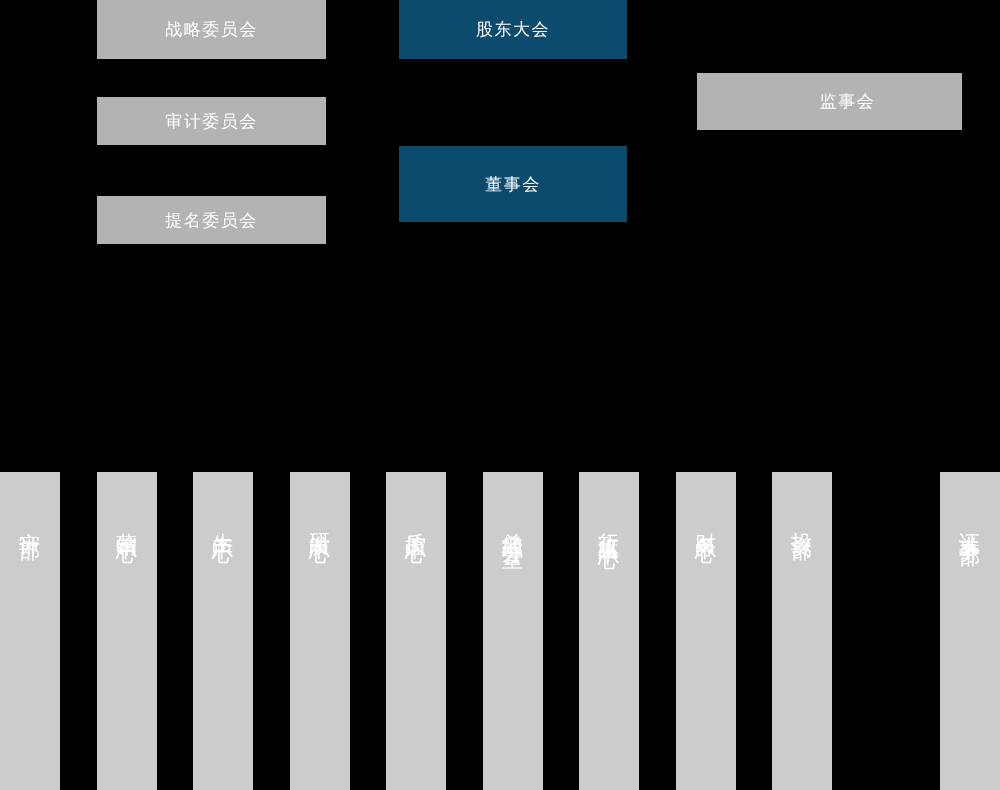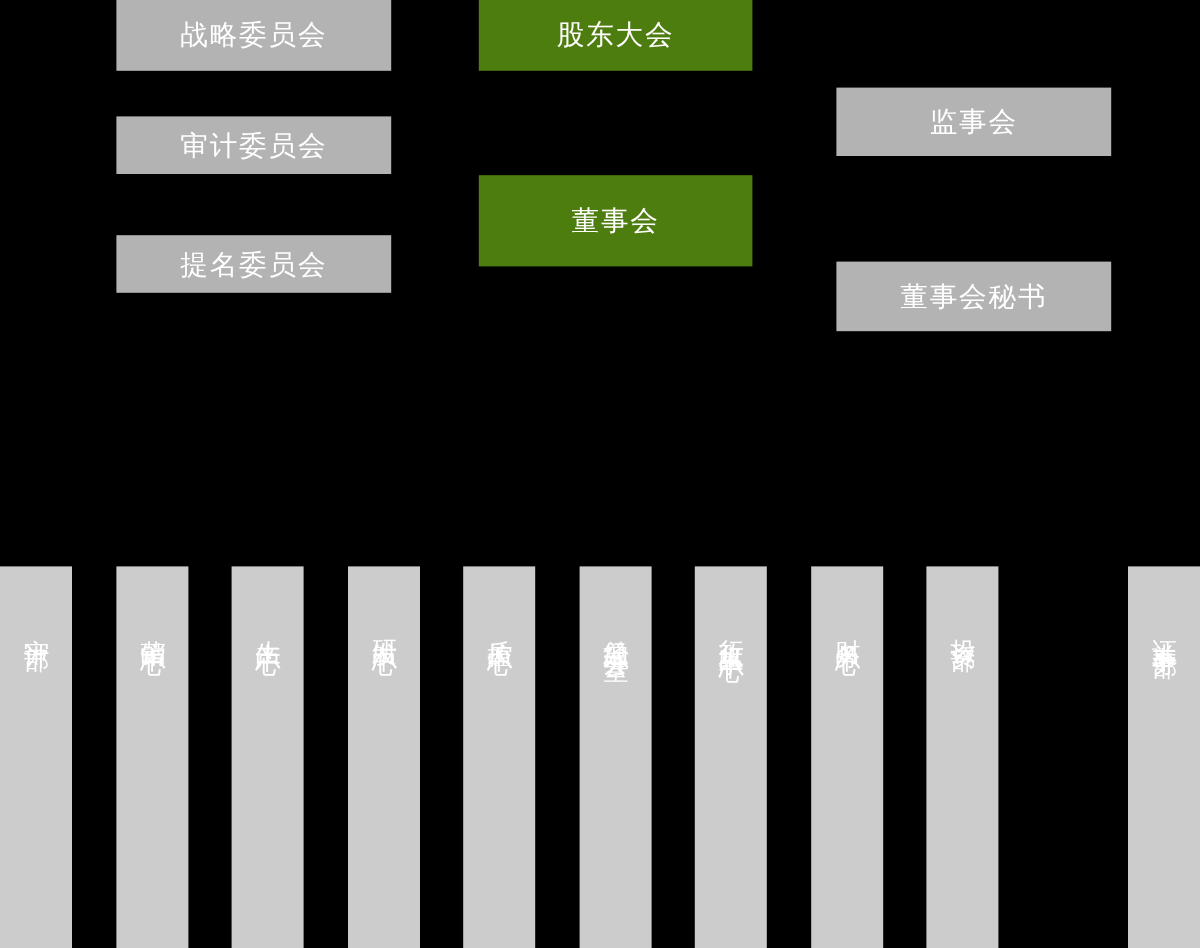--- a/index.html
+++ b/index.html
@@ -15,42 +15,42 @@
     overflow: hidden;
     font-family: "Liberation Sans", sans-serif;
     font-weight: 300;
   }
   .box {
     position: absolute;
     display: flex;
     align-items: center;
     justify-content: center;
     color: #ffffff;
-    font-size: 23px;
+    font-size: 17px;
     letter-spacing: 1.5px;
     white-space: nowrap;
   }
   .gray { background: #b3b3b3; }
-  .red  { background: #4d7c0f; }
+  .red  { background: #0c4a6e; }
 
   
   .committee { left: 97px; width: 229px; height: 48px; }
   .c0 { top: 0; height: 59px; }
   .c1 { top: 97px; }
   .c2 { top: 196px; }
   .c3 { top: 292px; }
 
   
   .chain { left: 399px; width: 228px; height: 76px; }
   .g0 { top: 0; height: 59px; }
   .g1 { top: 146px; }
   .g2 { top: 292px; }
 
   
-  .superv { left: 697px; width: 229px; height: 57px; }
+  .superv { left: 697px; width: 229px; height: 57px; padding-left: 36px; }
   .s0 { top: 73px; }
   .s1 { top: 218px; height: 58px; }
 
   
   .dept {
     position: absolute;
     top: 472px;
     height: 318px;
     width: 60px;
     background: #cccccc;
@@ -84,21 +84,20 @@
 <div id="stage">
 
   <div class="box gray committee c0">战略委员会</div>
   <div class="box gray committee c1">审计委员会</div>
   <div class="box gray committee c2">提名委员会</div>
 
   <div class="box red chain g0">股东大会</div>
   <div class="box red chain g1">董事会</div>
 
   <div class="box gray superv s0">监事会</div>
-  <div class="box gray superv s1">董事会秘书</div>
 
   <div class="dept d0">
     <span class="vlabel">审计部</span>
   </div>
   <div class="dept d1">
     <span class="vlabel">营销中心</span>
   </div>
   <div class="dept d2">
     <span class="vlabel">生产中心</span>
   </div>

